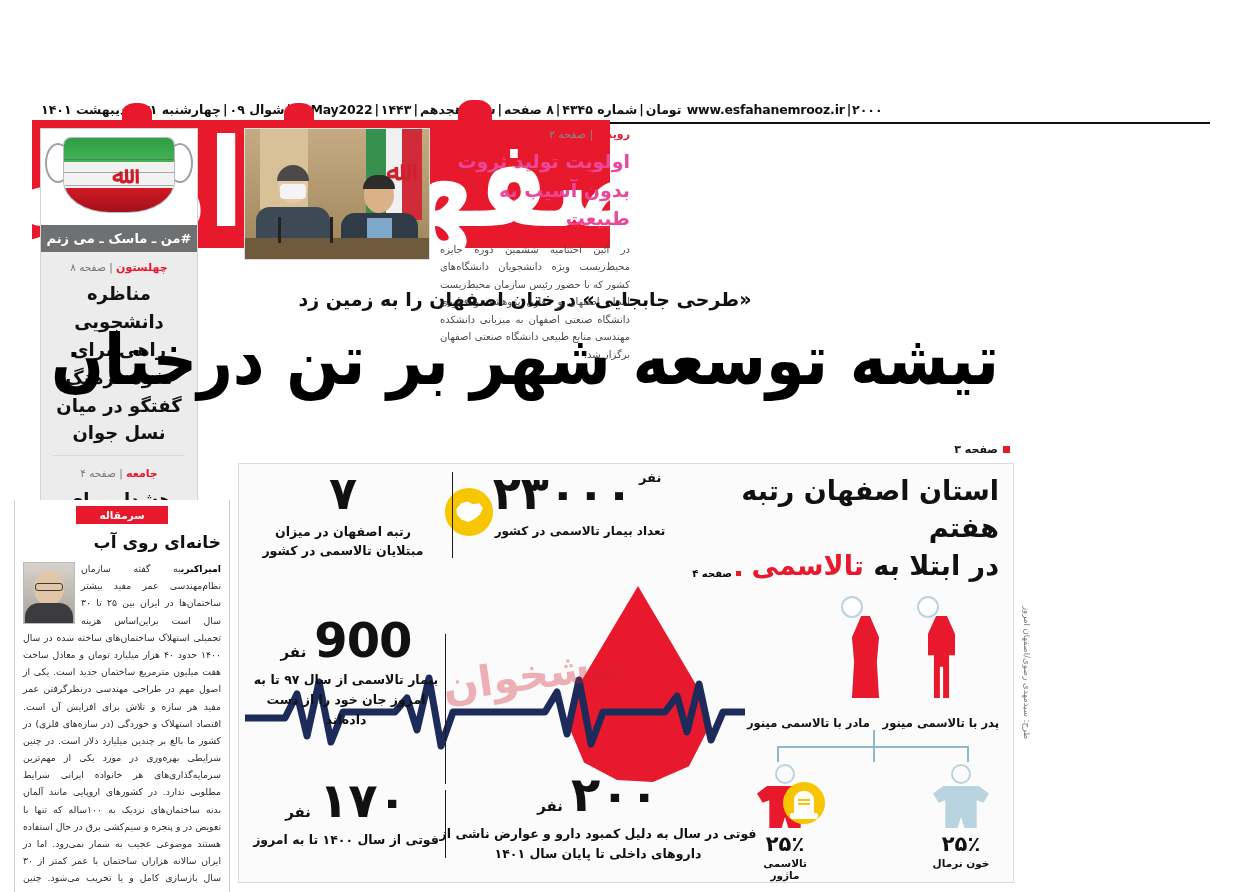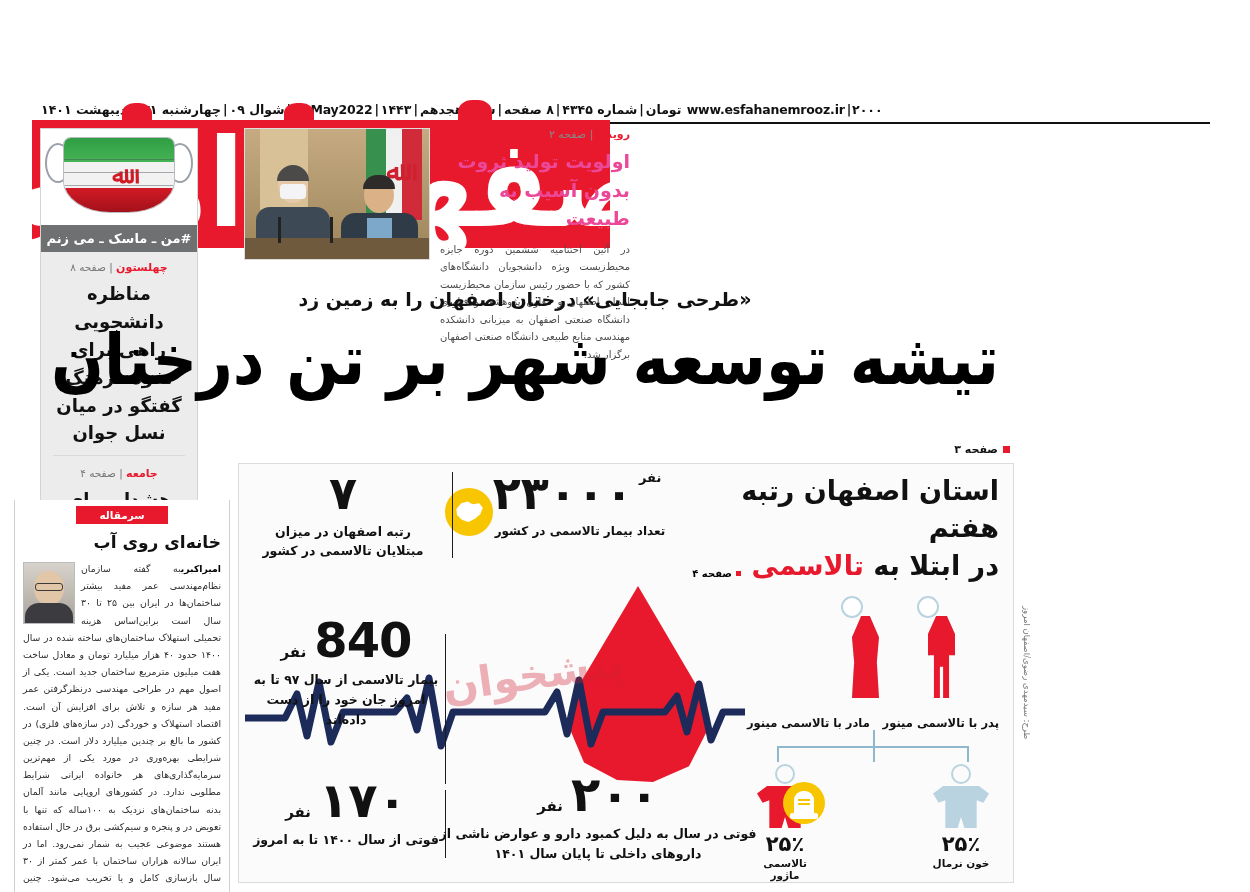--- a/index.html
+++ b/index.html
@@ -483,21 +483,21 @@
 
     <div class="wm">
       <span class="wm-fa">پیشخوان</span>
     </div>
 
     <div class="vline v2"></div>
     <div class="vline v3"></div>
 
     <div class="stat-570">
       <div class="inline-num">
-        <span class="bignum">840</span>
+        <span class="bignum">900</span>
         <span class="bigunit">نفر</span>
       </div>
       <div class="bigcap">بیمار تالاسمی از سال ۹۷ تا به امروز جان خود را از دست داده‌اند</div>
     </div>
 
     <div class="stat-170">
       <div class="inline-num">
         <span class="bignum">۱۷۰</span>
         <span class="bigunit">نفر</span>
       </div>

